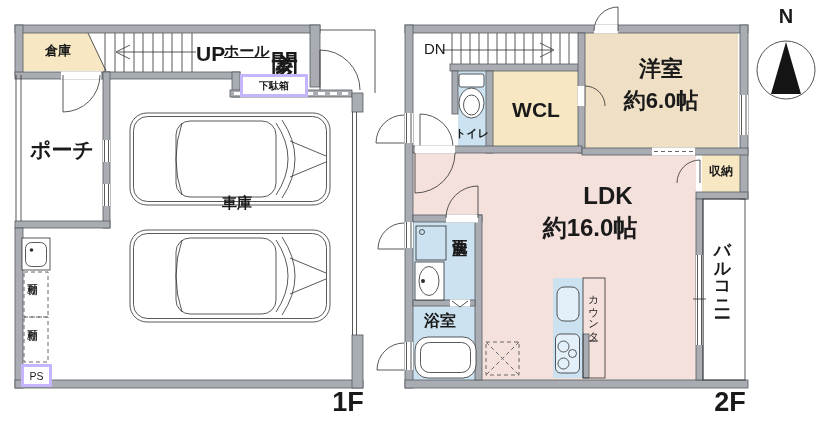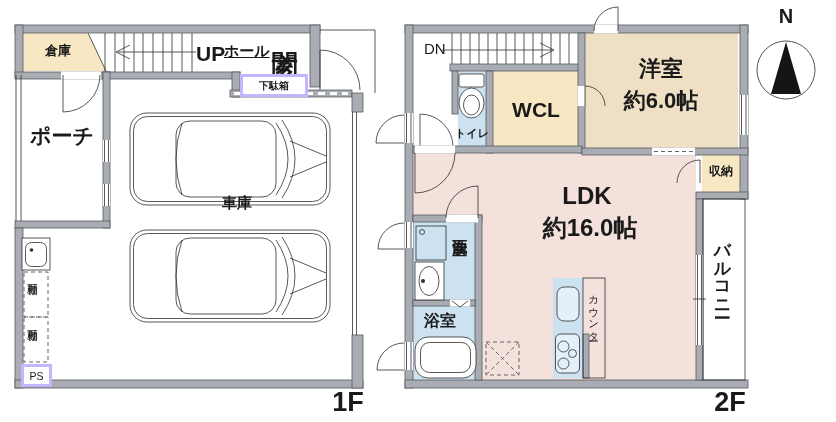--- a/index.html
+++ b/index.html
@@ -213,36 +213,36 @@
   </g>
 </svg>
 
 <div class="lbl ctr" style="left:30px;top:44px;width:56px;font-size:13px;">倉庫</div>
 <div class="lbl" style="left:196px;top:43px;font-size:21px;font-weight:700;">UP</div>
 <div class="lbl" style="left:224px;top:43px;font-size:15px;text-decoration:underline;">ホール</div>
 <div class="lbl v" style="left:271px;top:32px;height:60px;font-size:26px;font-weight:700;">玄関</div>
 <div class="bx" style="left:240px;top:74px;width:62px;height:17px;font-size:10px;">
     <span>下駄箱</span>
   </div>
-<div class="lbl ctr" style="left:24px;top:125px;width:76px;font-size:21px;">ポーチ</div>
+<div class="lbl ctr" style="left:24px;top:139px;width:76px;font-size:21px;">ポーチ</div>
 <div class="lbl ctr" style="left:214px;top:195px;width:46px;font-size:15px;">車庫</div>
 <div class="lbl v" style="left:27px;top:276px;height:38px;font-size:10.5px;font-weight:500;">可動棚</div>
 <div class="lbl v" style="left:27px;top:322px;height:38px;font-size:10.5px;font-weight:500;">可動棚</div>
 <div class="bx" style="left:21px;top:364px;width:25px;height:17px;font-size:10.5px;font-weight:500;">
     <span>PS</span>
   </div>
 <div class="lbl ctr" style="left:324px;top:388px;width:48px;font-size:27px;font-weight:600;">1F</div>
 
 <div class="lbl" style="left:424px;top:41px;font-size:15px;font-weight:500;">DN</div>
 <div class="lbl ctr" style="left:452px;top:128px;width:40px;font-size:11px;">トイレ</div>
 <div class="lbl ctr" style="left:496px;top:99px;width:80px;font-size:21px;">WCL</div>
 <div class="lbl ctr" style="left:600px;top:57px;width:122px;font-size:22px;">洋室</div>
 <div class="lbl ctr" style="left:600px;top:89px;width:122px;font-size:22px;">約6.0帖</div>
 <div class="lbl ctr" style="left:702px;top:165px;width:38px;font-size:12px;">収納</div>
-<div class="lbl ctr" style="left:537px;top:183px;width:100px;font-size:24px;">LDK</div>
+<div class="lbl ctr" style="left:558px;top:183px;width:100px;font-size:24px;">LDK</div>
 <div class="lbl ctr" style="left:540px;top:215px;width:100px;font-size:24px;">約16.0帖</div>
 <div class="lbl v" style="left:452px;top:228px;height:60px;font-size:15px;">洗面室</div>
 <div class="lbl" style="left:424px;top:313px;font-size:16px;text-align:right;">浴室</div>
 <div class="lbl v" style="left:588px;top:288px;height:70px;font-size:10.5px;font-weight:500;">カウンター</div>
 <div class="lbl v" style="left:713px;top:231px;height:115px;font-size:17px;">バルコニー</div>
 <div class="lbl ctr" style="left:706px;top:388px;width:48px;font-size:27px;font-weight:600;">2F</div>
 
 <div class="lbl ctr" style="left:774px;top:6px;width:24px;font-size:20px;font-weight:600;">N</div>
 
 </body></html>

